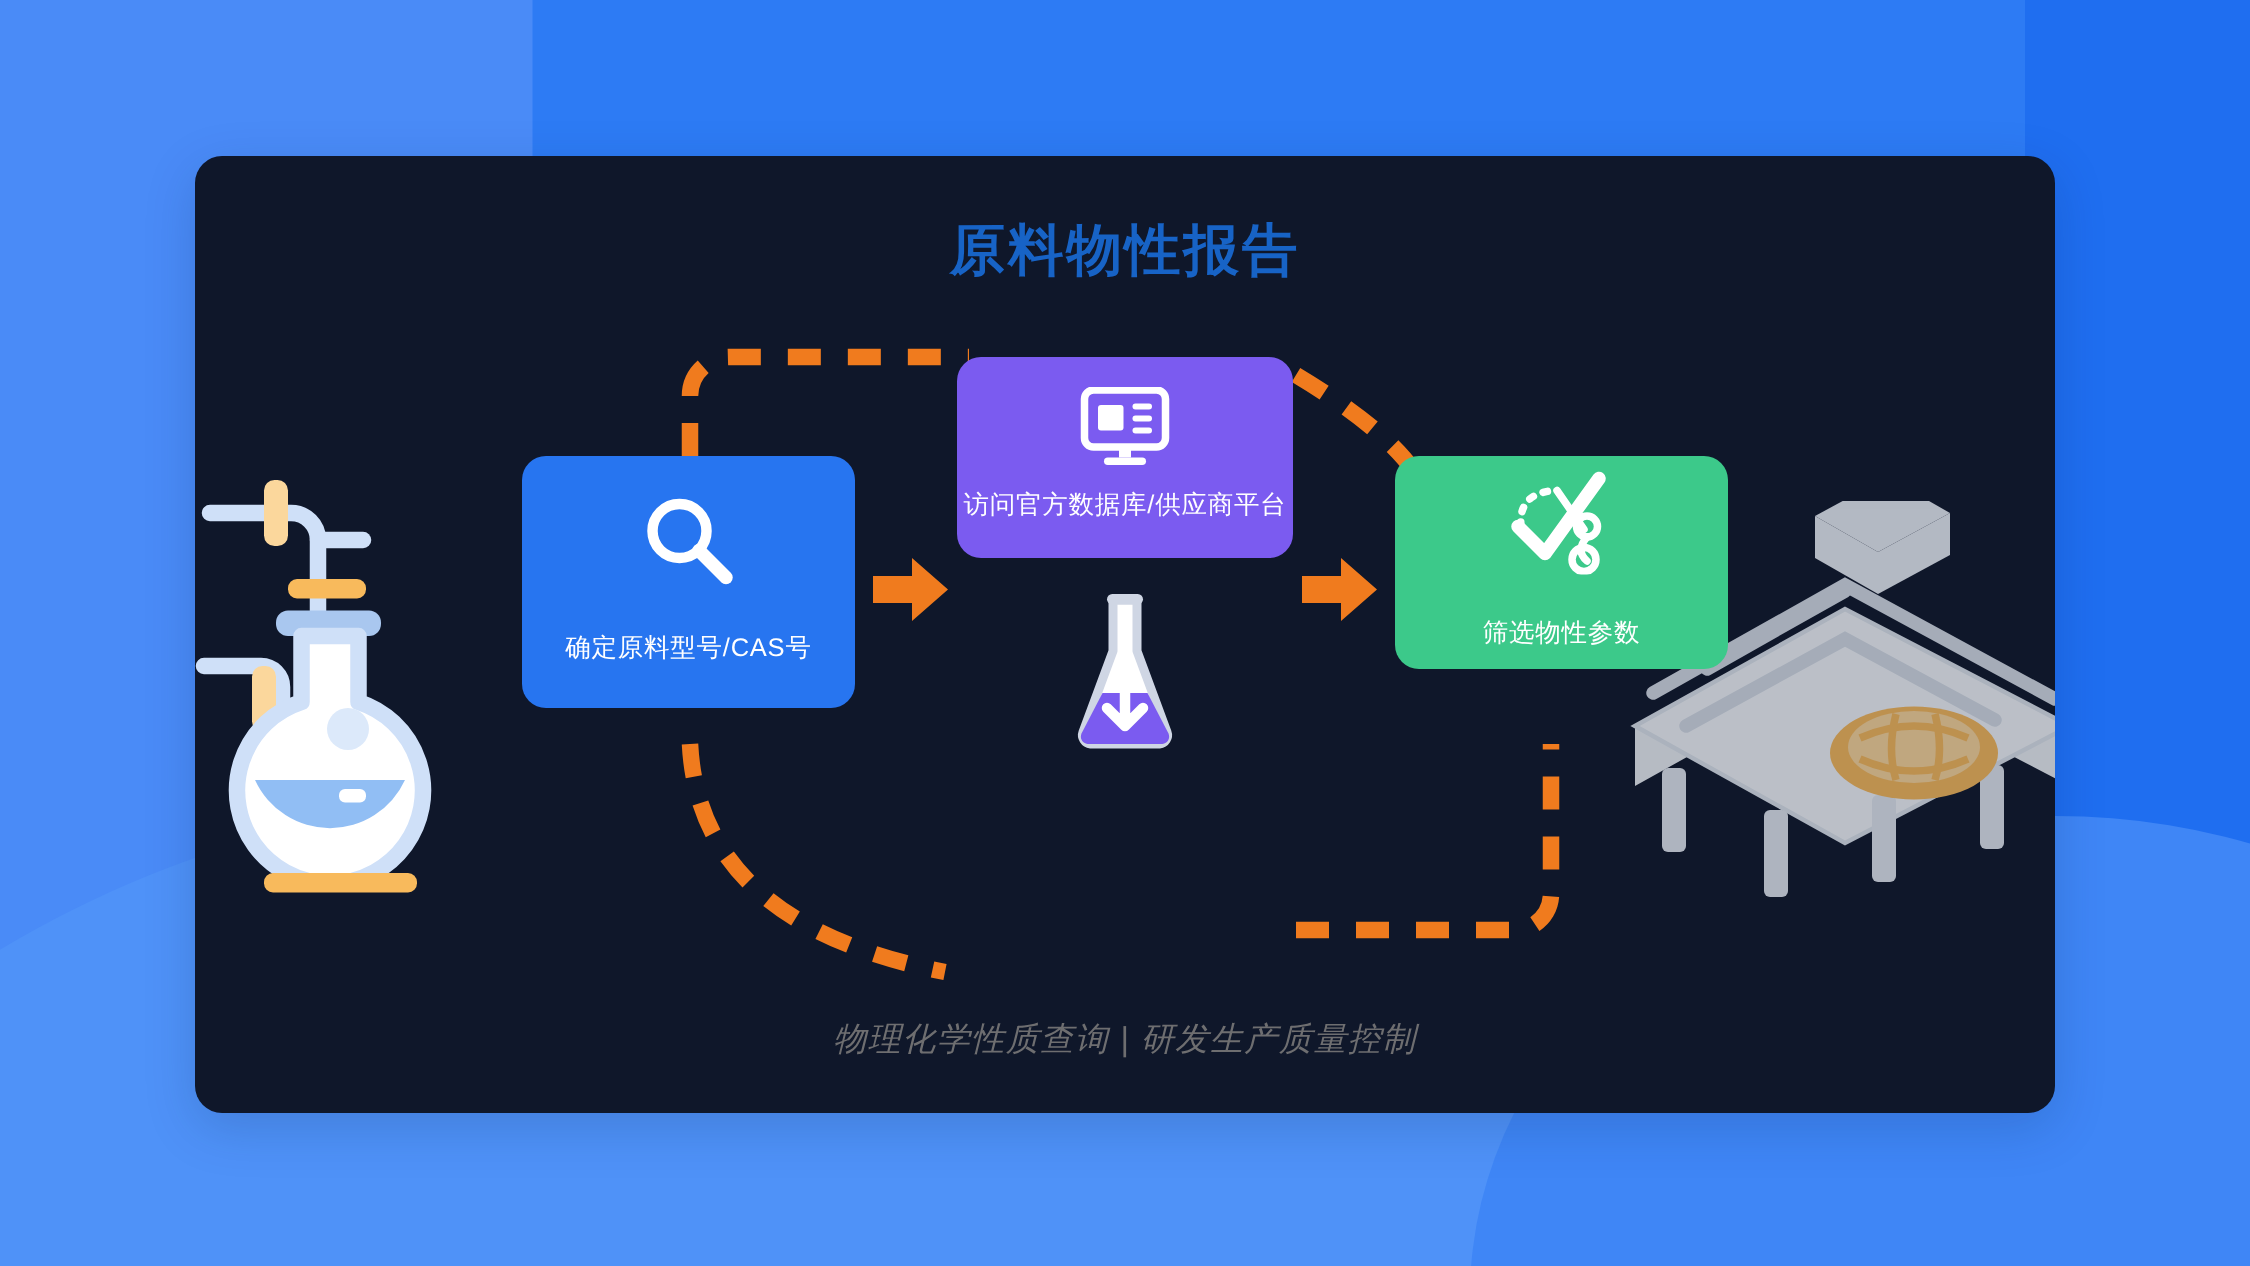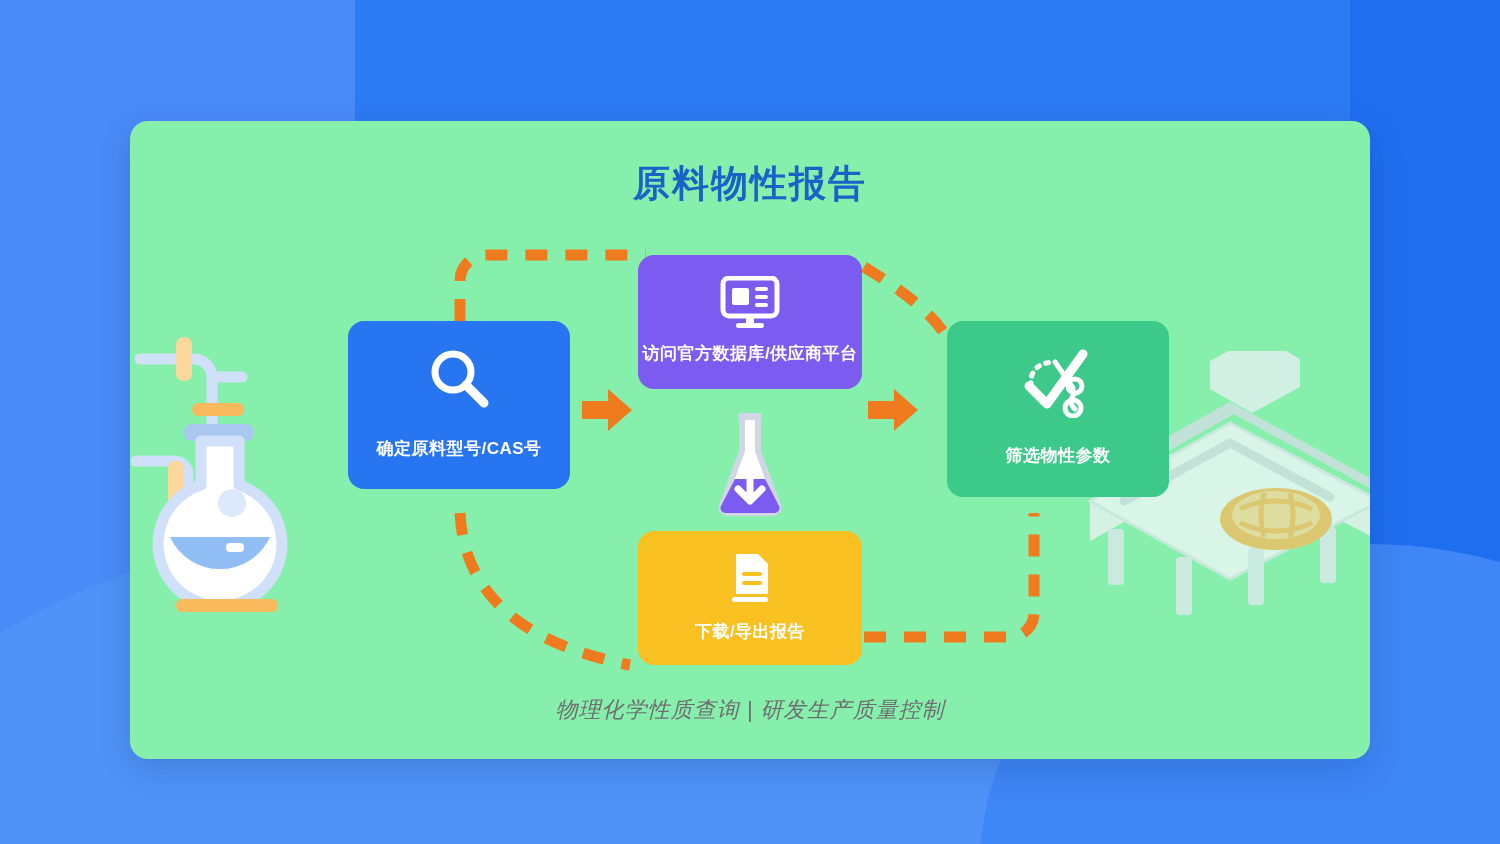--- a/index.html
+++ b/index.html
@@ -50,24 +50,24 @@
     width: 780px;
     height: 640px;
     border-radius: 50%;
     background: #3f86f6;
   }
 
   
   #card {
     position: absolute;
     left: 130px;
-    top: 121px;
+    top: 104px;
     width: 1240px;
     height: 638px;
-    background: #86efac;
+    background: #0f172a;
     border-radius: 18px;
     box-shadow: 0 10px 34px rgba(10, 40, 90, 0.18);
     overflow: hidden;
   }
 
   .card-title {
     position: absolute;
     top: 38px;
     left: 0;
     width: 100%;
@@ -105,21 +105,21 @@
     border-radius: 16px;
     display: flex;
     flex-direction: column;
     align-items: center;
     justify-content: center;
     color: #ffffff;
     box-sizing: border-box;
   }
   .node .label {
     font-size: 17px;
-    font-weight: bold;
+    font-weight: normal;
     letter-spacing: 0.5px;
     white-space: nowrap;
     text-align: center;
   }
   .node .glyph { display: block; }
 
   #node-search {
     left: 218px; top: 200px;
     width: 222px; height: 168px;
     background: #2775f0;
@@ -130,23 +130,22 @@
   #node-database {
     left: 508px; top: 134px;
     width: 224px; height: 134px;
     background: #7b5bf0;
   }
   #node-database .glyph { margin-bottom: 8px; }
   #node-database .label { margin-bottom: 4px; }
 
   #node-filter {
     left: 800px; top: 200px;
-    width: 222px; height: 176px;
+    width: 222px; height: 142px;
     background: #3cc98a;
-    margin-left: 17px;
   }
   #node-filter .glyph { margin-bottom: 22px; }
   #node-filter .label { margin-bottom: 6px; }
 
   #node-download {
     left: 508px; top: 410px;
     width: 224px; height: 134px;
     background: #f9c021;
   }
   #node-download .glyph { margin-bottom: 12px; }
@@ -287,31 +286,20 @@
           <path d="M8 40 L26 58 L62 8" fill="none" stroke="#ffffff" stroke-width="9" stroke-linecap="round" stroke-linejoin="round"></path>
           <path d="M34 16 L52 42" fill="none" stroke="#ffffff" stroke-width="5" stroke-linecap="round"></path>
           <circle cx="54" cy="40" r="7" fill="none" stroke="#ffffff" stroke-width="5"></circle>
           <path d="M54 47 q-8 9 0 16" fill="none" stroke="#ffffff" stroke-width="5" stroke-linecap="round"></path>
           <circle cx="52" cy="62" r="8" fill="none" stroke="#ffffff" stroke-width="5"></circle>
         </svg>
       </span>
       <span class="label">筛选物性参数</span>
     </div>
 
-    <div class="node" id="node-download">
-      <span class="glyph">
-        <svg width="48" height="52" viewBox="0 0 48 52" xmlns="http://www.w3.org/2000/svg">
-          <path d="M10 2 h22 l10 10 v30 h-32 z" fill="#ffffff"></path>
-          <rect x="16" y="20" width="20" height="4" rx="2" fill="#f9c021"></rect>
-          <rect x="16" y="29" width="20" height="4" rx="2" fill="#f9c021"></rect>
-          <rect x="6" y="45" width="36" height="5" rx="2.5" fill="#ffffff"></rect>
-        </svg>
-      </span>
-      <span class="label">下载/导出报告</span>
-    </div>
 
     <div id="center-flask">
       <svg width="68" height="106" viewBox="0 0 68 106" xmlns="http://www.w3.org/2000/svg">
         <path d="M26 6 h16 v34 L62 94 a6 6 0 0 1 -5 8 H11 a6 6 0 0 1 -5 -8 L26 40 Z" fill="#ffffff" stroke="#cfd6e4" stroke-width="6" stroke-linejoin="round"></path>
         <path d="M19 68 h30 l14 27 a5 5 0 0 1 -4 7 H9 a5 5 0 0 1 -4 -7 Z" fill="#7b5bf0"></path>
         <path d="M34 62 L34 88 M22 78 L34 90 L46 78" fill="none" stroke="#ffffff" stroke-width="7" stroke-linecap="round" stroke-linejoin="round"></path>
         <rect x="22" y="2" width="24" height="7" rx="3.5" fill="#cfd6e4"></rect>
       </svg>
     </div>
 

